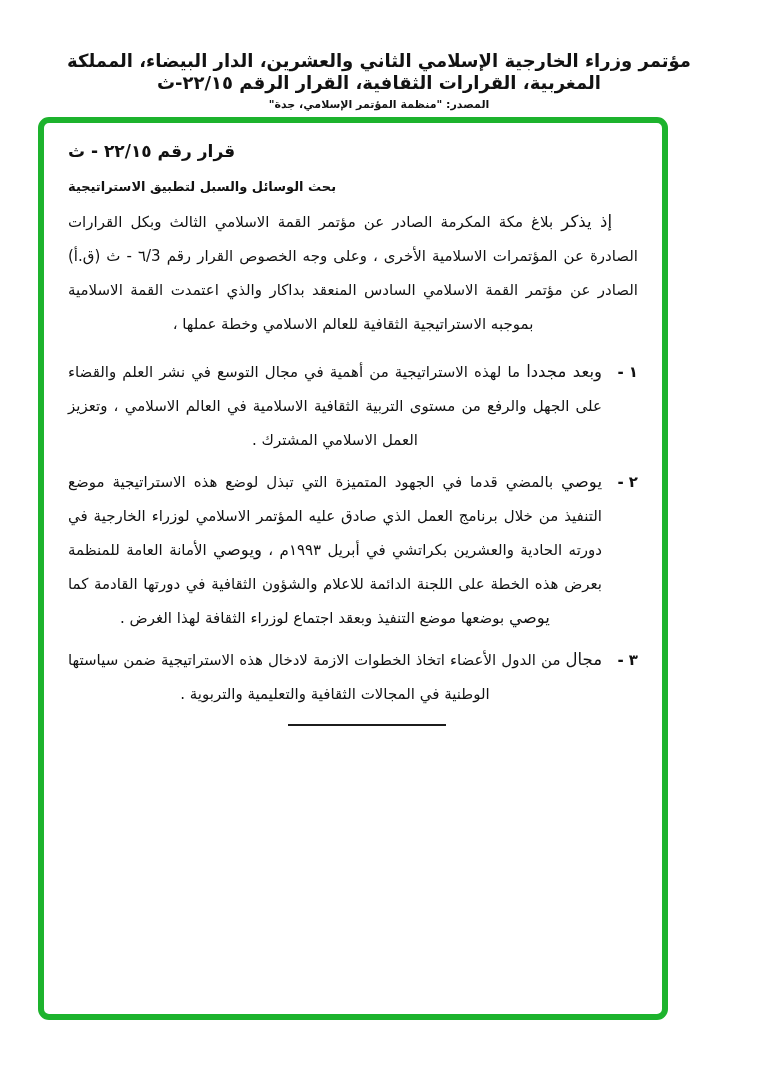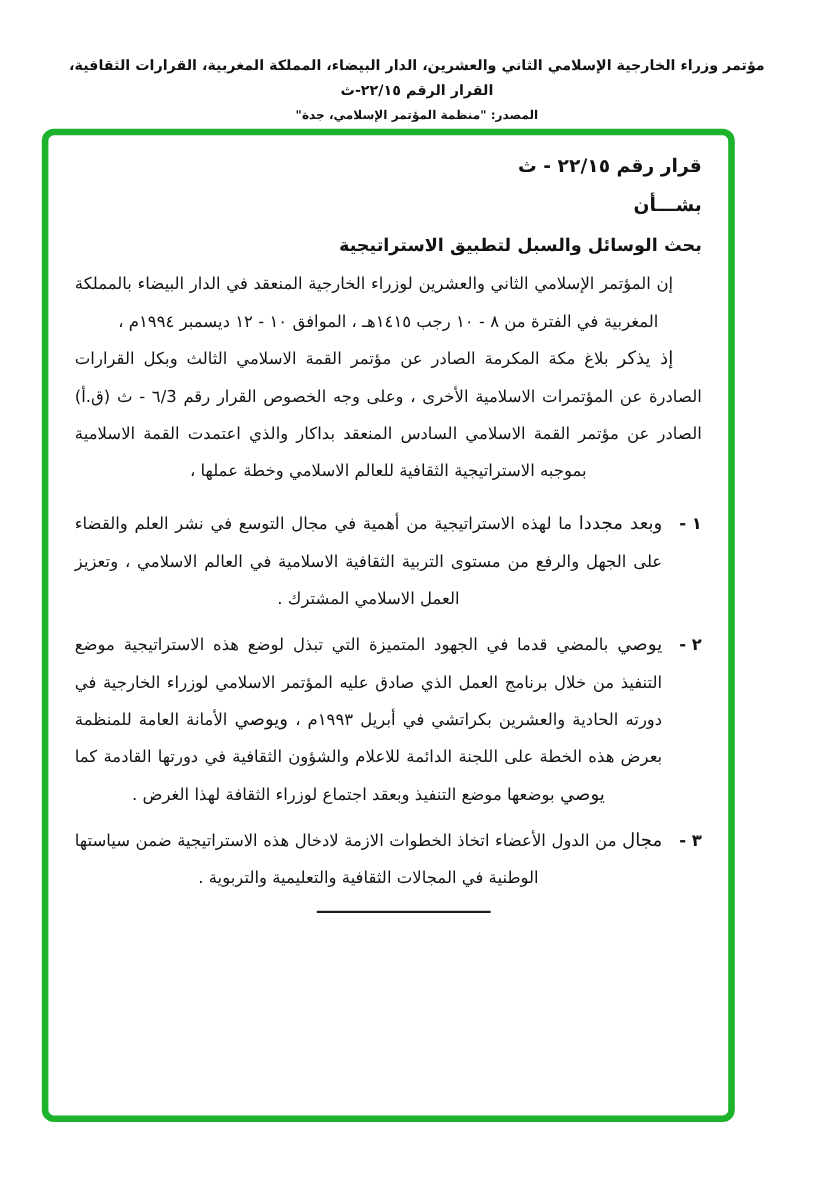--- a/index.html
+++ b/index.html
@@ -9,38 +9,38 @@
     color: #121212;
     font-family: "DejaVu Sans", sans-serif;
     position: relative;
     overflow: hidden;
   }
   
   .doc-header {
     position: absolute; top: 50px; left: 0; right: 0;
     direction: rtl; text-align: center; font-weight: bold;
   }
-  .hdr-l1 { font-size: 13px; letter-spacing: 0; line-height: 22px; padding: 0 50px; }
+  .hdr-l1 { font-size: 18px; letter-spacing: 0; line-height: 22px; padding: 0 50px; }
   .hdr-l2 { font-size: 11px; margin-top: 4px; }
 
   
   .res-box {
     position: absolute; left: 38px; top: 117px;
     width: 630px; height: 903px;
     box-sizing: border-box;
     border: 6px solid #1db32d;
     border-radius: 11px;
     padding: 10px 24px 0 24px;
     direction: rtl;
     background: #ffffff;
   }
 
-  .title-block { text-align: right; font-weight: bold; }
+  .title-block { text-align: left; font-weight: bold; }
   .title-line { font-size: 17px; line-height: 36px; }
-  .title-line.big { font-size: 16px; }
+  .title-line.big { font-size: 13px; }
 
   p.para {
     margin: 0; font-size: 15px; line-height: 34px;
     text-align: justify; text-align-last: center;
     text-indent: 26px;
   }
   .mt14 { margin-top: 14px; }
   .mt6  { margin-top: 6px; }
 
   .lead { font-weight: normal; font-size: 16.5px; }
@@ -62,27 +62,23 @@
 
 <header class="doc-header">
   <div class="hdr-l1">مؤتمر وزراء الخارجية الإسلامي الثاني والعشرين، الدار البيضاء، المملكة المغربية، القرارات الثقافية، القرار الرقم ٢٢/١٥-ث</div>
   <div class="hdr-l2">المصدر: "منظمة المؤتمر الإسلامي، جدة"</div>
 </header>
 
 <main class="res-box">
 
   <div class="title-block">
     <div class="title-line">قرار رقم ٢٢/١٥ - ث</div>
-    <div class="title-line">بشـــأن</div>
     <div class="title-line big">بحث الوسائل والسبل لتطبيق الاستراتيجية</div>
   </div>
 
-  <p class="para mt14">
-    <span>إن المؤتمر الإسلامي الثاني والعشرين لوزراء الخارجية المنعقد في الدار البيضاء بالمملكة المغربية في الفترة من ٨ - ١٠ رجب ١٤١٥هـ ، الموافق ١٠ - ١٢ ديسمبر ١٩٩٤م ،</span>
-  </p>
 
   <p class="para mt14">
     <span class="lead">إذ يذكر</span><span> بلاغ مكة المكرمة الصادر عن مؤتمر القمة الاسلامي الثالث وبكل القرارات الصادرة عن المؤتمرات الاسلامية الأخرى ، وعلى وجه الخصوص القرار رقم ٦/3 - ث (ق.أ) الصادر عن مؤتمر القمة الاسلامي السادس المنعقد بداكار والذي اعتمدت القمة الاسلامية بموجبه الاستراتيجية الثقافية للعالم الاسلامي وخطة عملها ،</span>
   </p>
 
 
   <div class="op-list">
 
     <div class="op-item">
       <span class="num">١ -</span>

